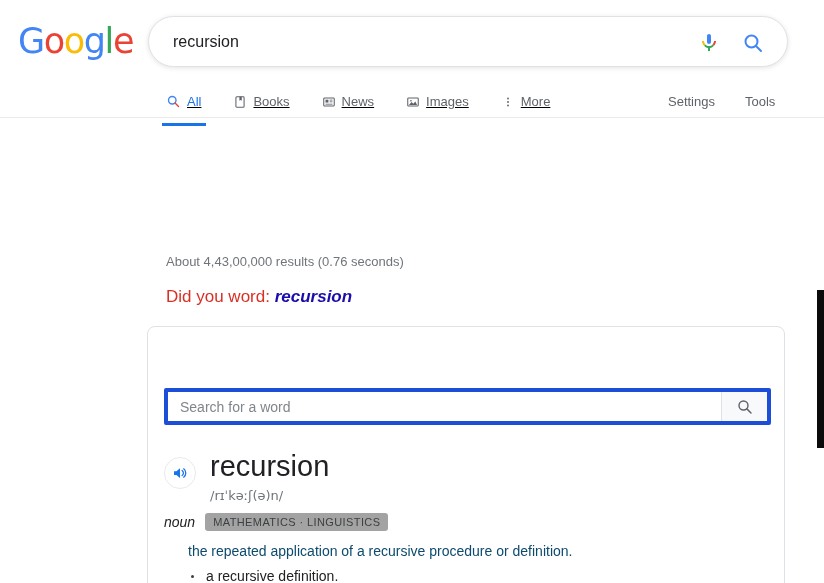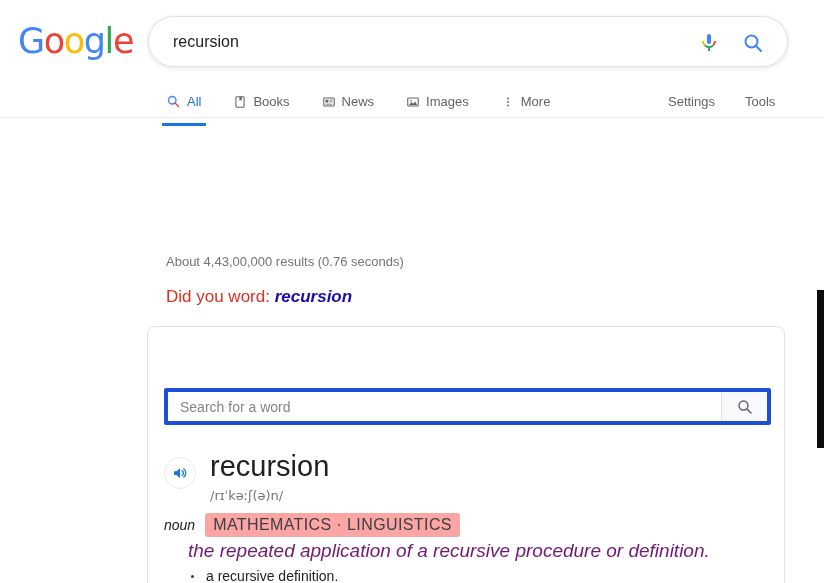--- a/index.html
+++ b/index.html
@@ -75,20 +75,21 @@
   }
 
   
   .nav {
     position: absolute;
     left: 166px; top: 85px;
     height: 33px;
     display: flex;
     align-items: center;
     gap: 0;
+    text-decoration: underline;
   }
   .tab {
     display: flex;
     align-items: center;
     gap: 6px;
     height: 33px;
     padding: 0 14px 0 0;
     margin-right: 18px;
     font-size: 13px;
     color: #5f6368;
@@ -229,38 +230,37 @@
     display: flex;
     align-items: center;
     gap: 10px;
   }
   .pos {
     font-size: 14px;
     font-style: italic;
     color: #202124;
   }
   .domain-badge {
-    font-size: 16px;
+    font-size: 11px;
     letter-spacing: 0.4px;
     color: #3c4043;
-    background: #fca5a5;
+    background: #a3a3a3;
     border-radius: 3px;
     padding: 3px 8px;
   }
 
   .defs {
     position: absolute;
     left: 40px; top: 214px;
     width: 560px;
   }
   .def-primary {
-    font-size: 19px;
-    color: #701a75;
+    font-size: 14px;
+    color: #0c4a6e;
     line-height: 20px;
-    font-style: italic;
   }
   .def-sub {
     margin-top: 6px;
     padding-left: 18px;
     position: relative;
     font-size: 14px;
     color: #202124;
     line-height: 19px;
   }
   .def-sub .dot {

